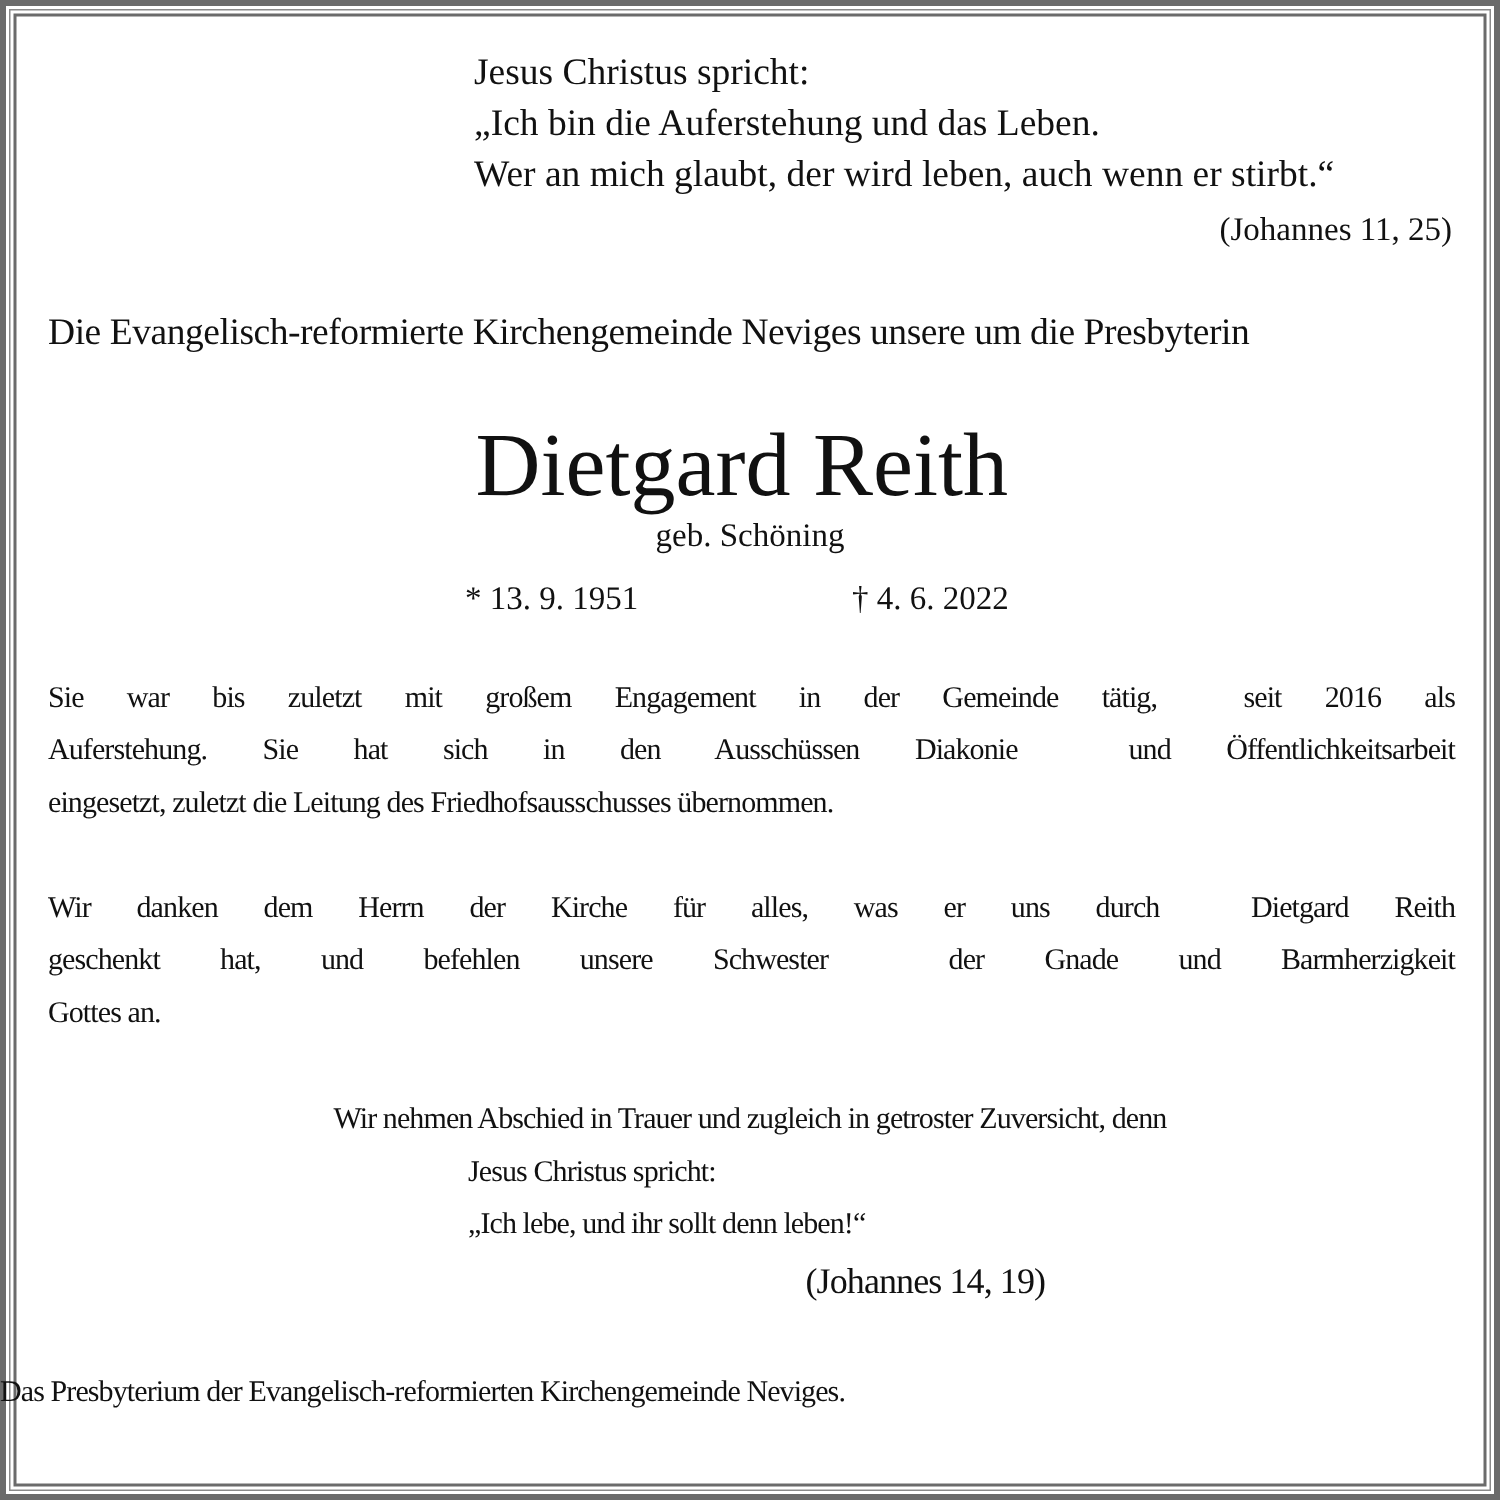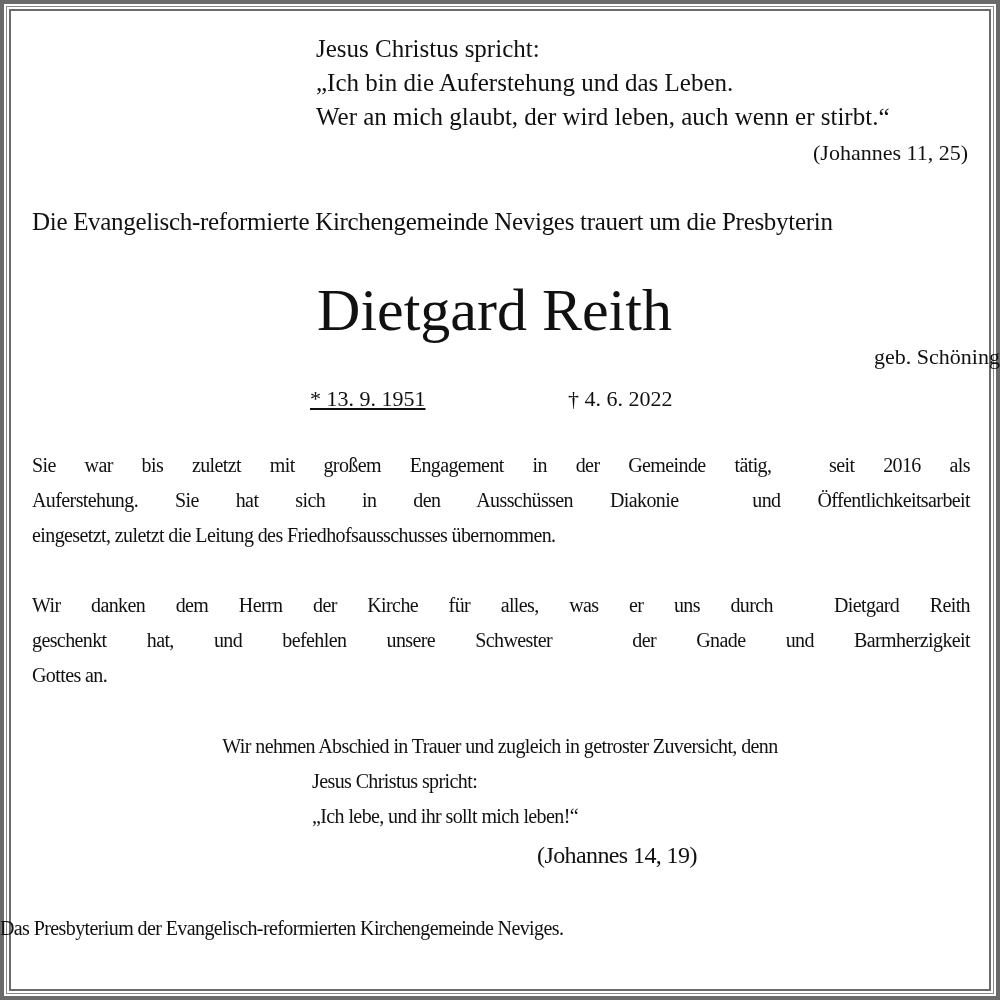--- a/index.html
+++ b/index.html
@@ -23,33 +23,33 @@
 
 <div class="frame-outer"></div>
 <div class="frame-mid"></div>
 <div class="frame-inner"></div>
 
 <div class="t quote" style="left:316px; top:36px;">Jesus Christus spricht:</div>
 <div class="t quote" style="left:316px; top:70px;">„Ich bin die Auferstehung und das Leben.</div>
 <div class="t quote" style="left:316px; top:104px;">Wer an mich glaubt, der wird leben, auch wenn er stirbt.“</div>
 <div class="t small" style="right:32px; top:142px;">(Johannes 11, 25)</div>
 
-<div class="t body-text" style="left:32px; top:209px; font-size:25px; letter-spacing:-0.3px;">Die Evangelisch-reformierte Kirchengemeinde Neviges trauert um die Presbyterin</div>
+<div class="t body-text" style="left:32px; top:209px; font-size:25px; letter-spacing:-0.3px;">Die Evangelisch-reformierte Kirchengemeinde Neviges unsere um die Presbyterin</div>
 
 <div class="t name" style="left:0; width:989px; text-align:center; top:280px;">Dietgard Reith</div>
-<div class="t small" style="left:0; width:1000px; text-align:right; top:346px;">geb. Schöning</div>
-<div class="t small" style="left:310px; top:388px;text-decoration:underline;">* 13. 9. 1951</div>
+<div class="t small" style="left:0; width:1000px; text-align:center; top:346px;">geb. Schöning</div>
+<div class="t small" style="left:310px; top:388px;">* 13. 9. 1951</div>
 <div class="t small" style="left:568px; top:388px;">† 4. 6. 2022</div>
 
 <div class="t body-text just" style="left:32px; width:938px; top:455px;">Sie war bis zuletzt mit großem Engagement in der Gemeinde tätig,  seit 2016 als</div>
 <div class="t body-text just" style="left:32px; width:938px; top:490px;">Auferstehung. Sie hat sich in den Ausschüssen Diakonie  und Öffentlichkeitsarbeit</div>
 <div class="t body-text" style="left:32px; top:525px;">eingesetzt, zuletzt die Leitung des Friedhofsausschusses übernommen.</div>
 
 <div class="t body-text just" style="left:32px; width:938px; top:595px;">Wir danken dem Herrn der Kirche für alles, was er uns durch  Dietgard Reith</div>
 <div class="t body-text just" style="left:32px; width:938px; top:630px;font-family:Liberation Serif, serif;">geschenkt hat, und befehlen unsere Schwester  der Gnade und Barmherzigkeit</div>
 <div class="t body-text" style="left:32px; top:665px;">Gottes an.</div>
 
 <div class="t body-text" style="left:0; width:1000px; text-align:center; top:736px;">Wir nehmen Abschied in Trauer und zugleich in getroster Zuversicht, denn</div>
 <div class="t body-text" style="left:312px; top:771px;">Jesus Christus spricht:</div>
-<div class="t body-text" style="left:312px; top:806px;">„Ich lebe, und ihr sollt mich leben!“</div>
+<div class="t body-text" style="left:312px; top:806px;">„Ich lebe, und ihr sollt denn leben!“</div>
 <div class="t body-text" style="left:537px; top:843px; font-size:24px;">(Johannes 14, 19)</div>
 
 <div class="t body-text" style="left:0; width:920px; text-align:left; top:918px;">Das Presbyterium der Evangelisch-reformierten Kirchengemeinde Neviges.</div>
 
 </body></html>

